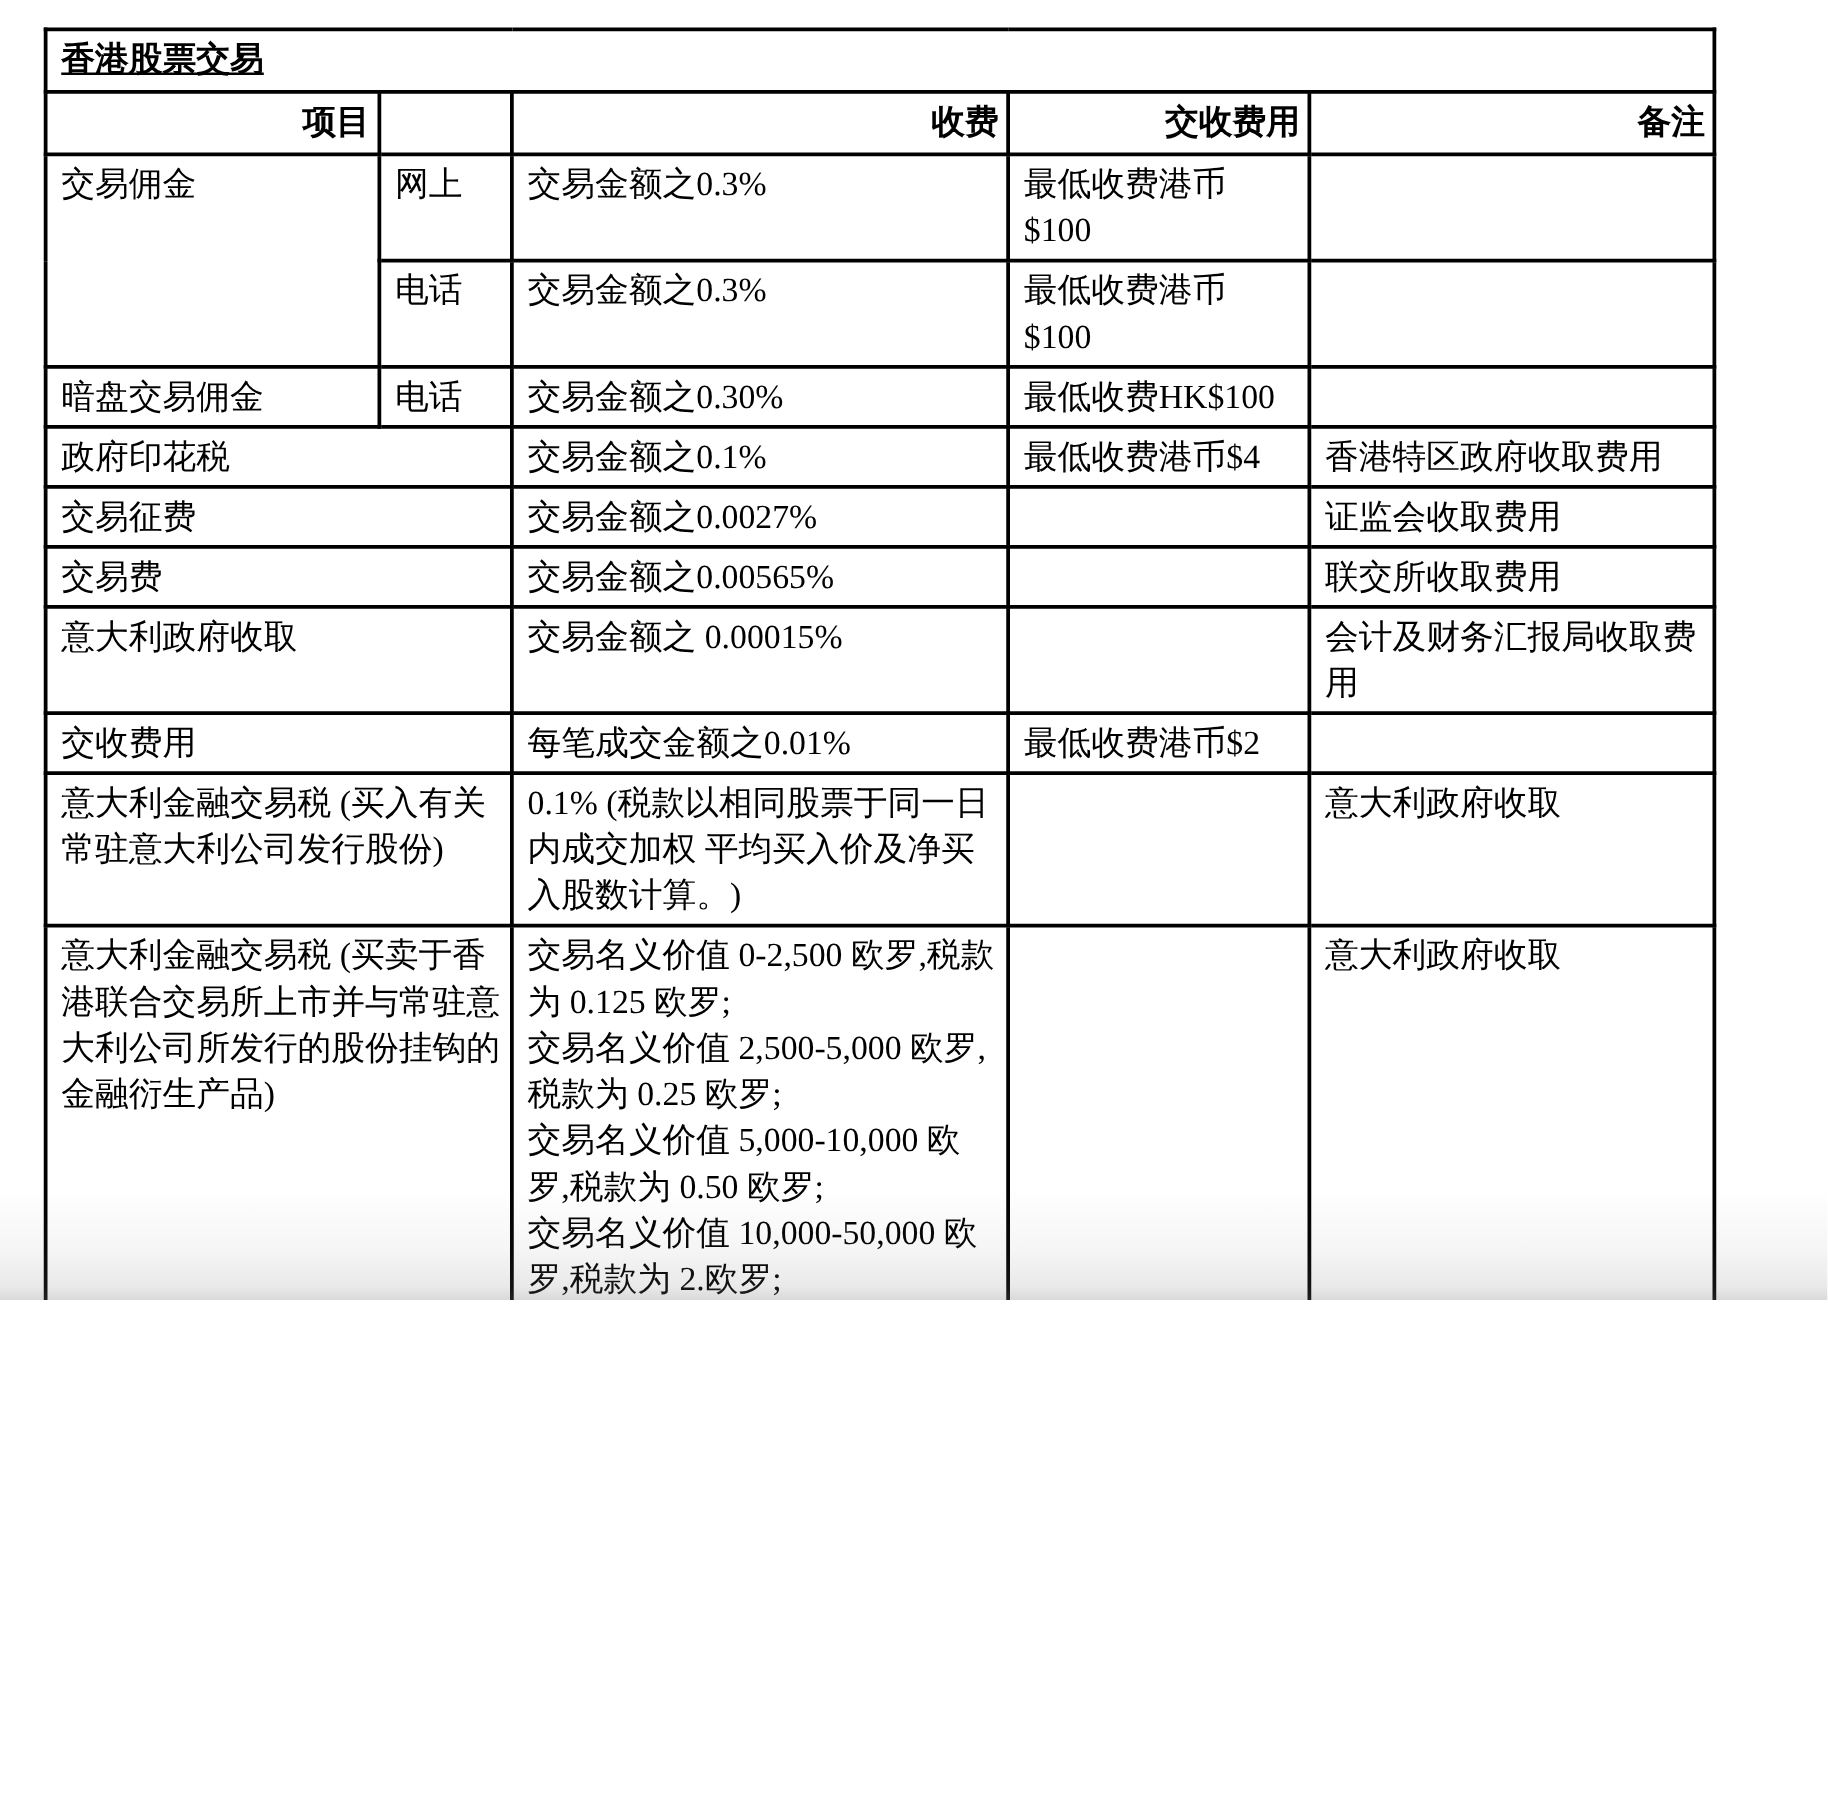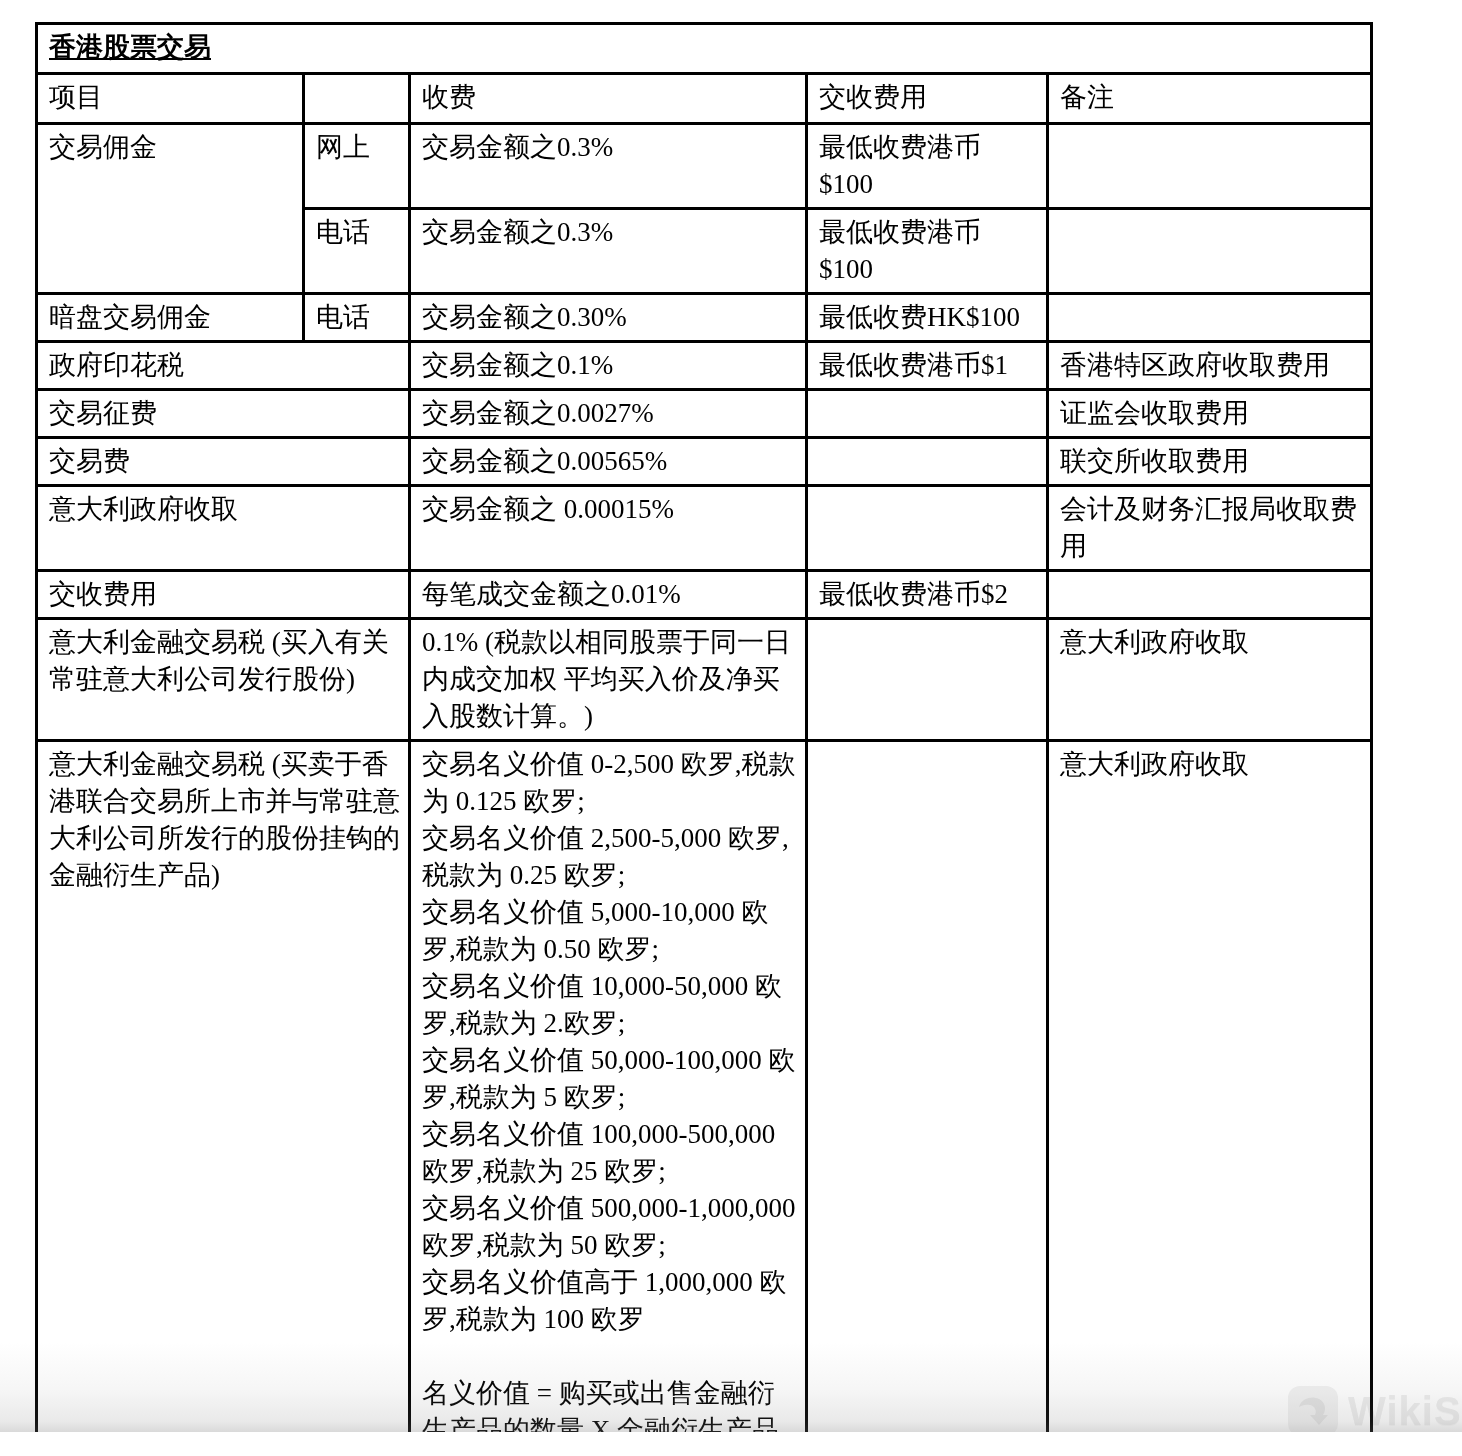--- a/index.html
+++ b/index.html
@@ -4,42 +4,42 @@
 <style>
   * { box-sizing: border-box; }
   html,body {
     margin: 0; padding: 0;
     width: 1462px; height: 1456px;
     background: #ffffff;
     overflow: hidden;
     font-family: "Liberation Serif", "DejaVu Serif", serif;
     color: #000;
   }
-  #stage { position: relative; width: 1462px; height: 1432px; overflow: hidden; }
+  #stage { position: relative; width: 1462px; height: 1040px; overflow: hidden; }
 
   table.fees {
     position: absolute;
     left: 35px; top: 22px;
     width: 1335px;
     border-collapse: collapse;
     table-layout: fixed;
     z-index: 2;
     background: transparent;
   }
   table.fees td {
     border: 3px solid #000;
     vertical-align: top;
     padding: 4px 6px 4px 11px;
     font-size: 27px;
     line-height: 37px;
     white-space: pre-line;
     overflow: hidden;
     background: transparent;
   }
-  td.hd { background: #EFCDAE; font-weight: normal; padding-top: 8px; }
+  td.hd { background: #EFCDAE; font-weight: bold; padding-top: 8px; text-align: right; }
   td.titlecell { background: #EFCDAE; padding-top: 8px; }
   td.titlecell span { font-weight: bold; text-decoration: underline; }
 
   tr.r-title  { height: 50px; }
   tr.r-head   { height: 50px; }
   tr.r1  { height: 81px; }
   tr.r2  { height: 78px; }
   tr.r3  { height: 43px; }
   tr.r4  { height: 42px; }
   tr.r5  { height: 42px; }
@@ -145,21 +145,21 @@
       <td>暗盘交易佣金</td>
       <td>电话</td>
       <td>交易金额之0.30%</td>
       <td>最低收费HK$100</td>
       <td></td>
     </tr>
 
     <tr class="r4">
       <td colspan="2">政府印花税</td>
       <td>交易金额之0.1%</td>
-      <td>最低收费港币$1</td>
+      <td>最低收费港币$4</td>
       <td>香港特区政府收取费用</td>
     </tr>
 
     <tr class="r5">
       <td colspan="2">交易征费</td>
       <td>交易金额之0.0027%</td>
       <td></td>
       <td>证监会收取费用</td>
     </tr>
 

